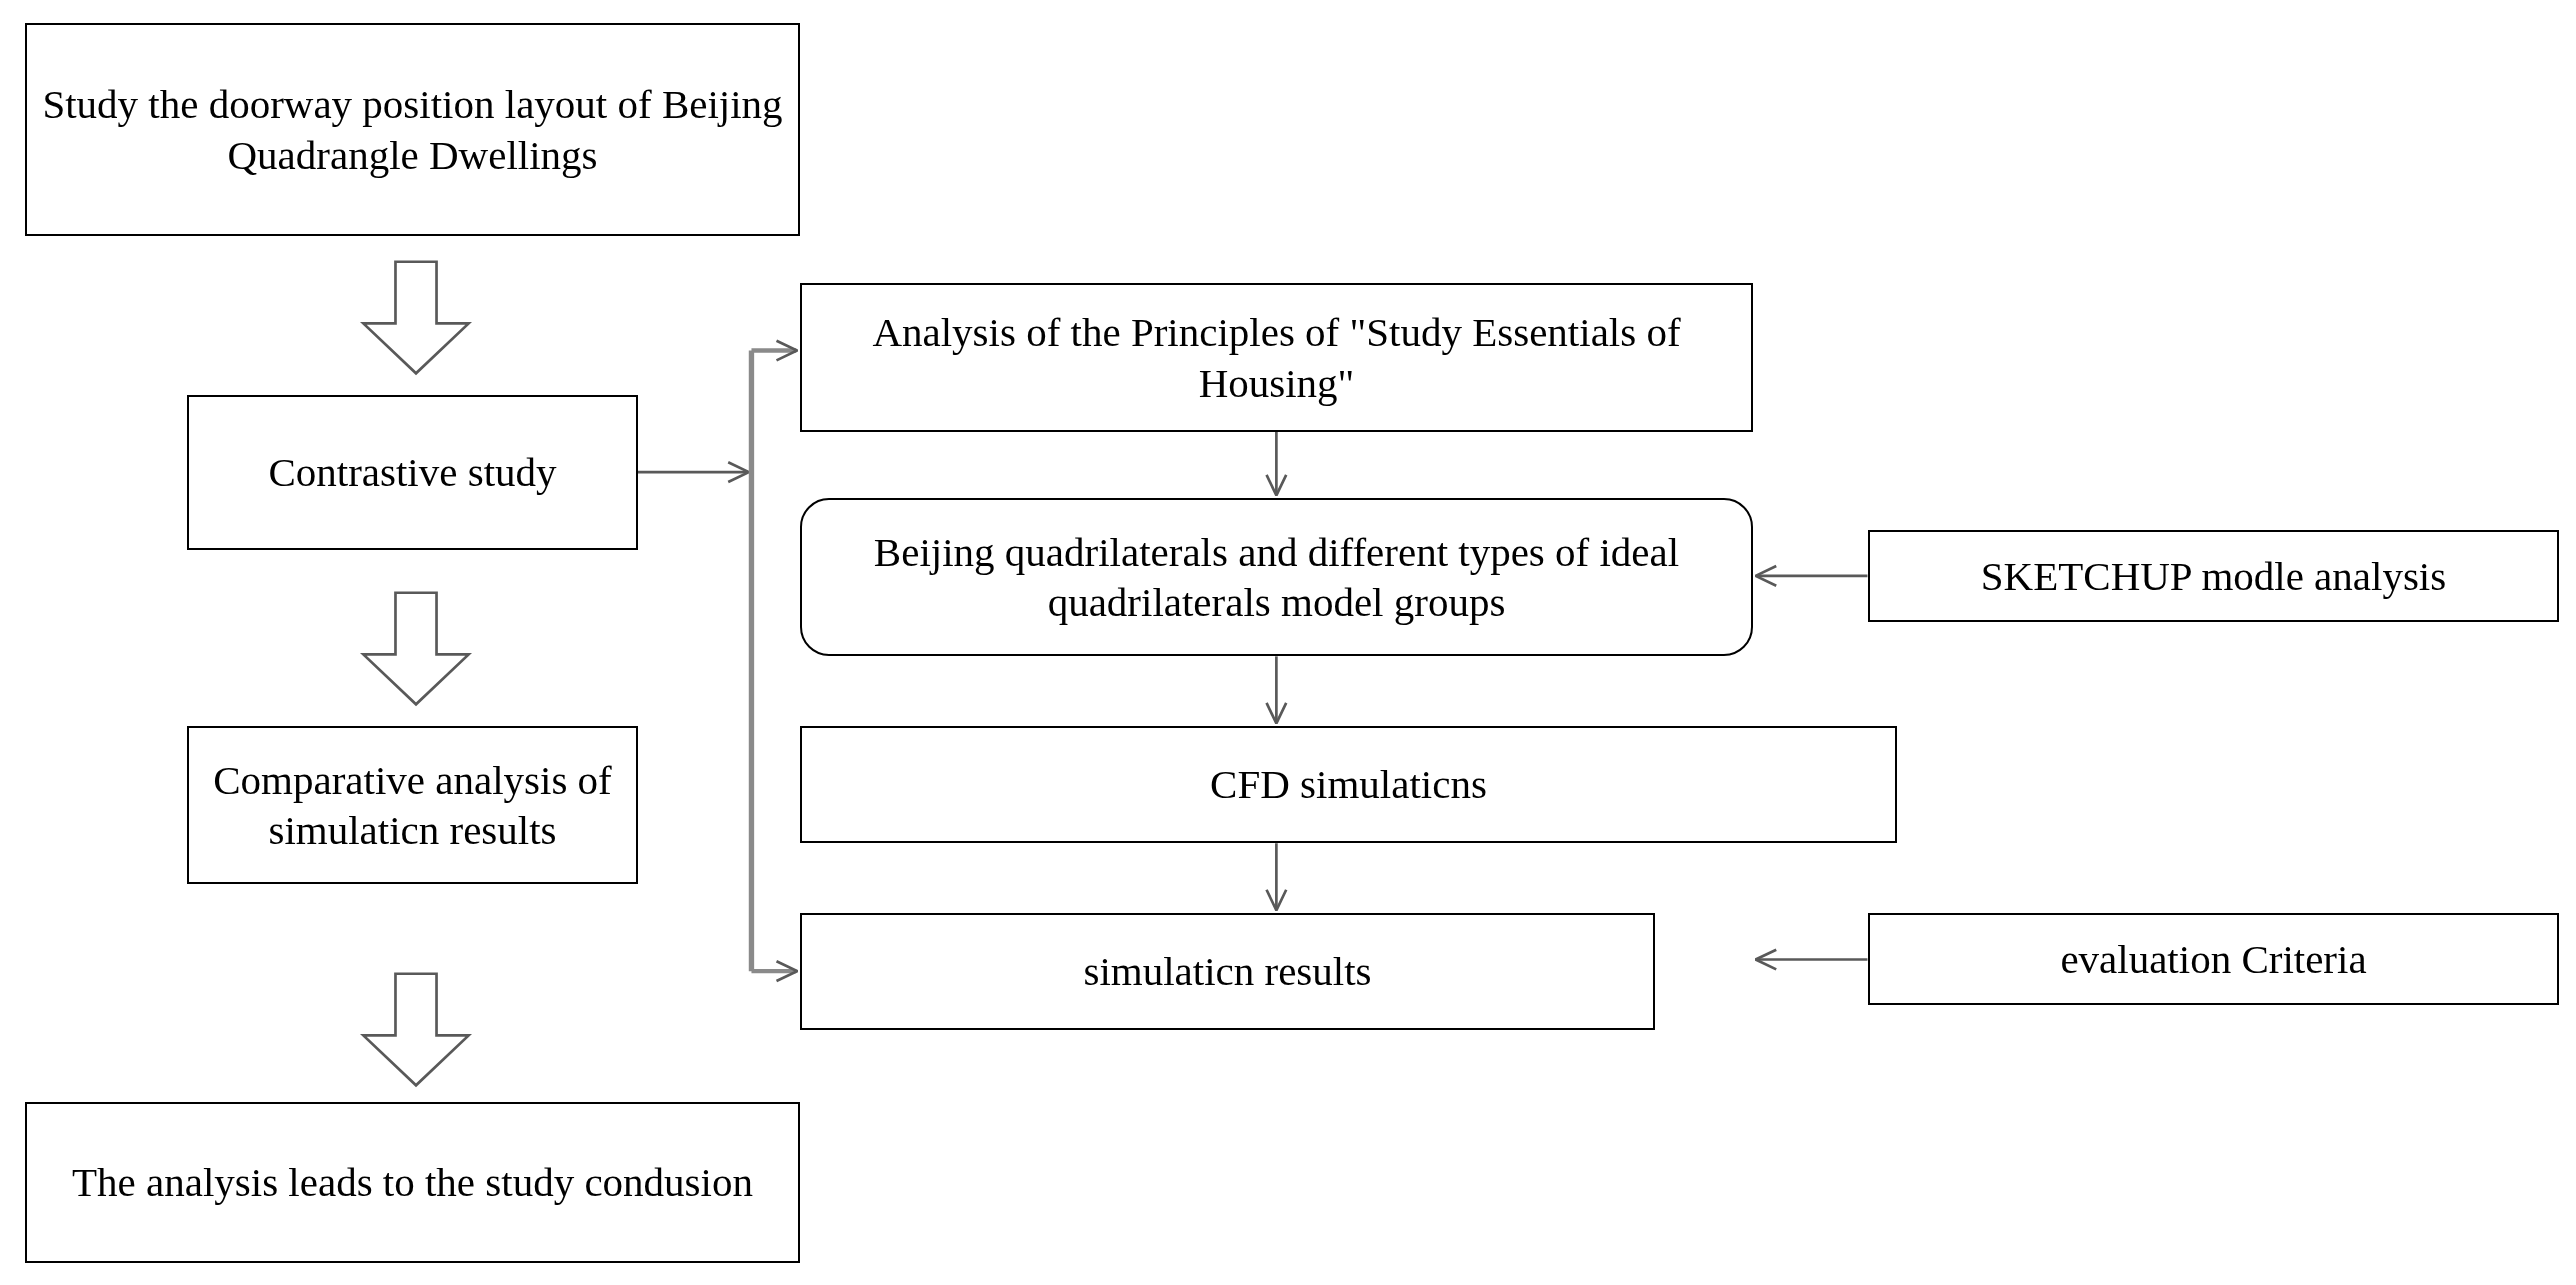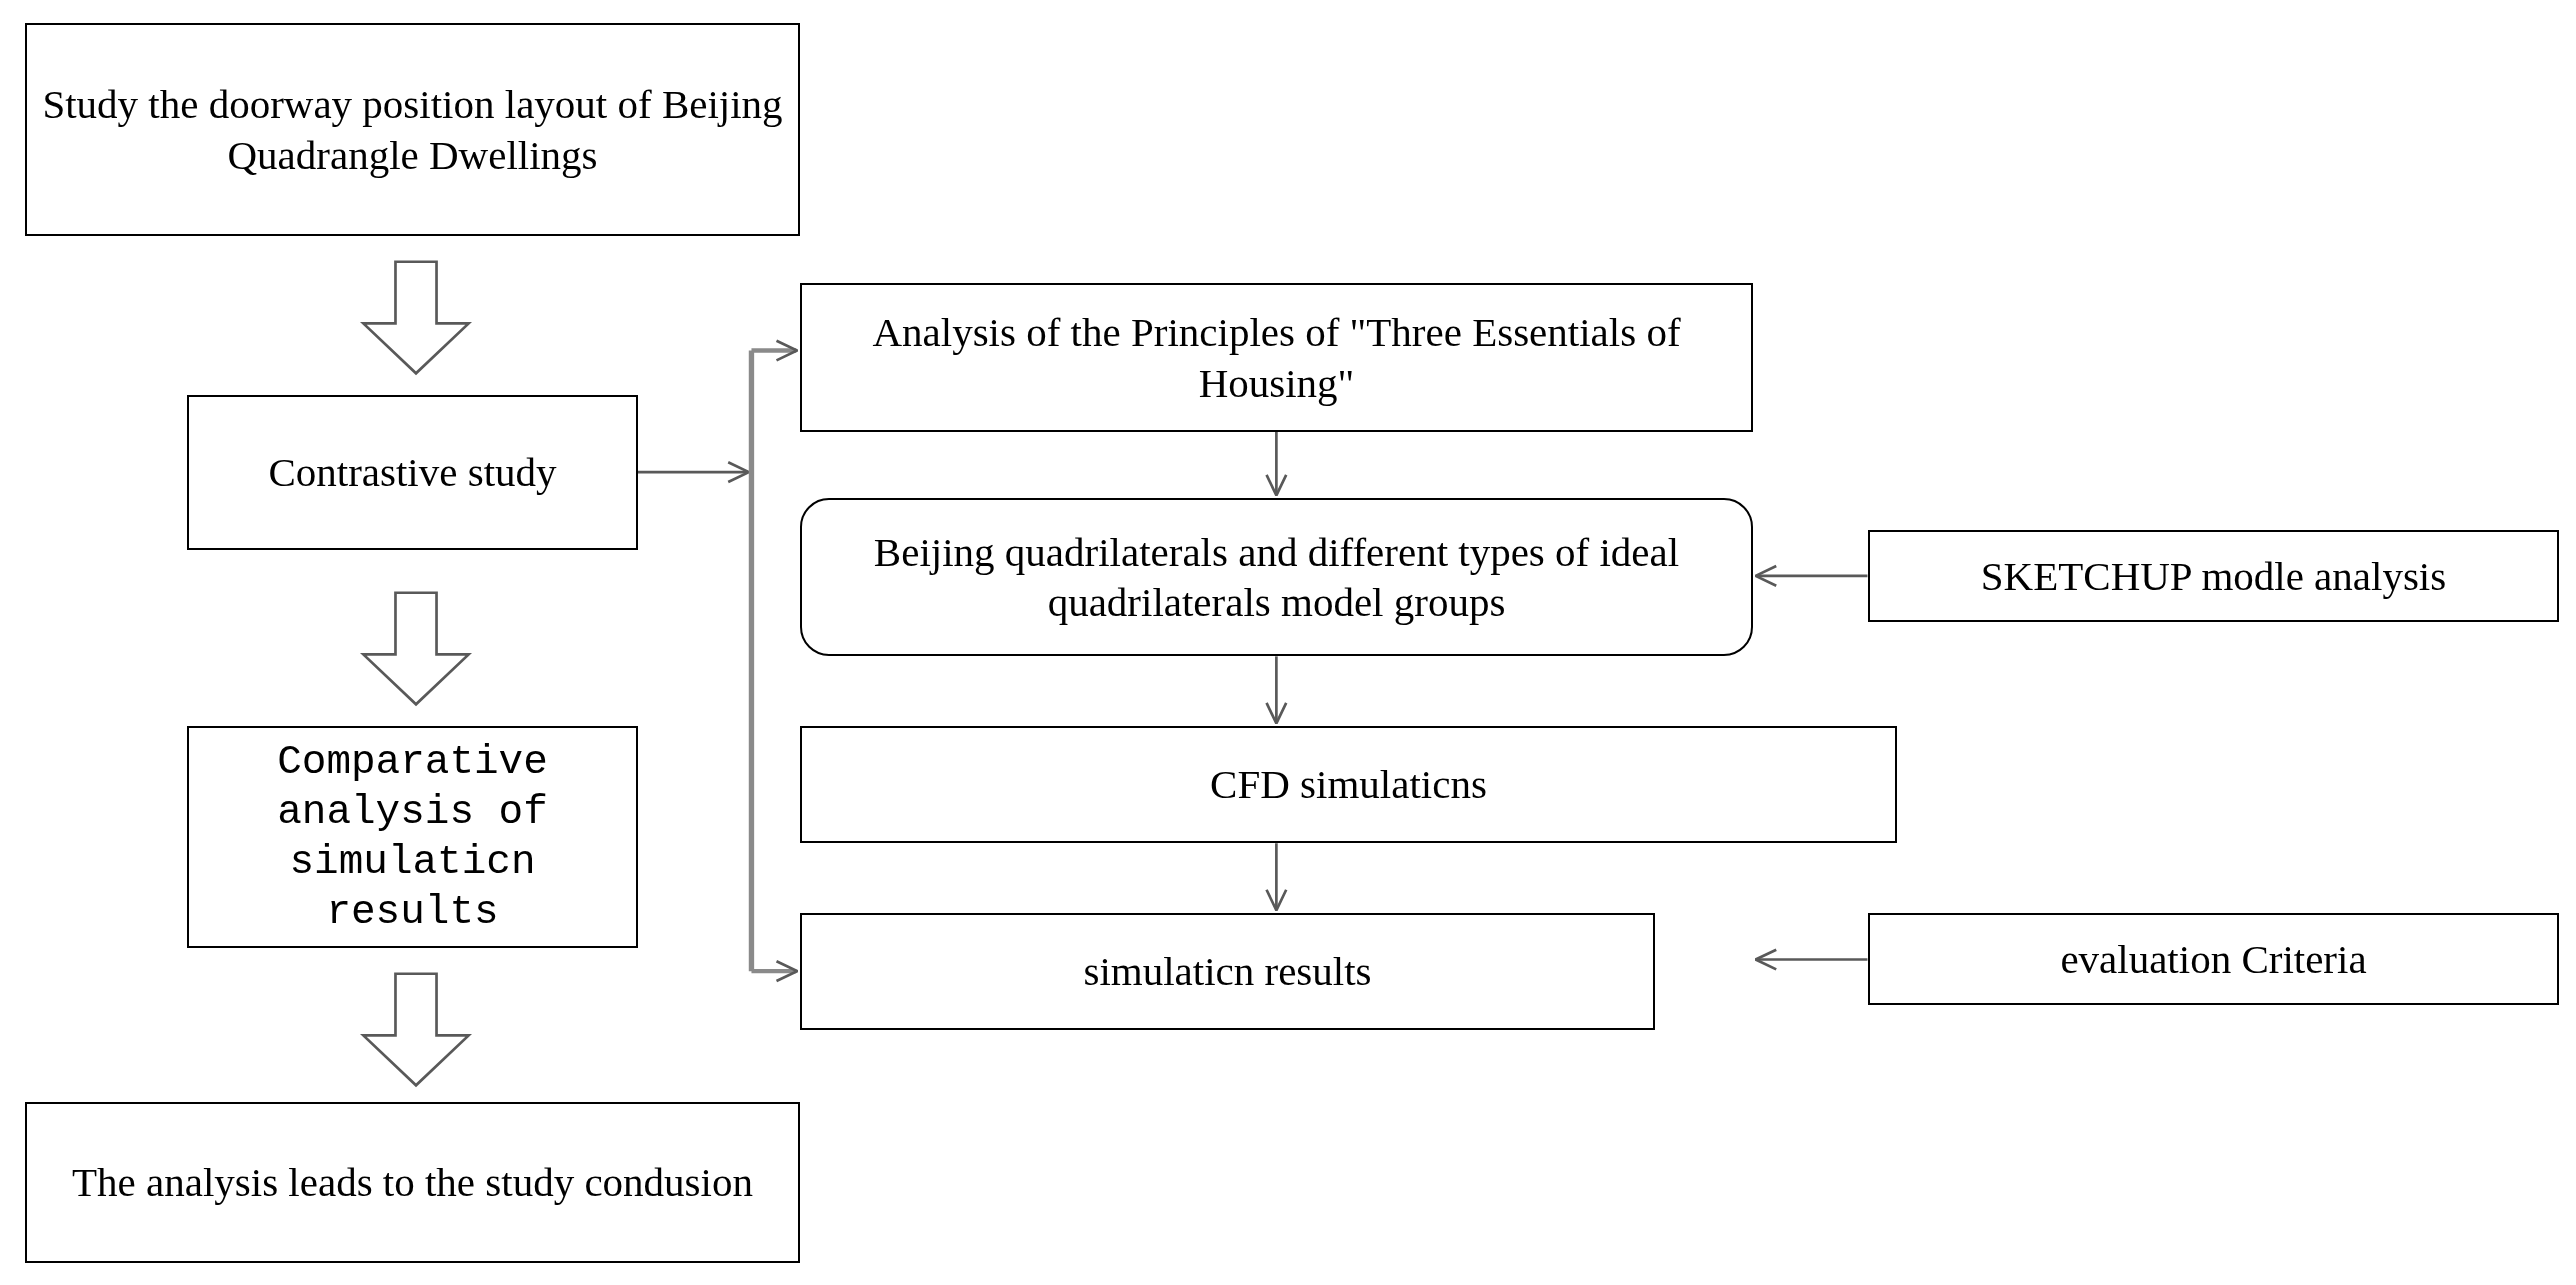--- a/index.html
+++ b/index.html
@@ -114,30 +114,30 @@
   </svg>
 
   <div class="box" style="left:187px; top:395px; width:451px; height:155px;">
     <span>Contrastive study</span>
   </div>
 
   <div class="box" style="left:25px; top:23px; width:775px; height:213px;">
     <span>Study the doorway position layout of Beijing Quadrangle Dwellings</span>
   </div>
 
-  <div class="box" style="left:187px; top:726px; width:451px; height:222px;font-family:Liberation Mono, monospace;">
+  <div class="box" style="left:187px; top:726px; width:451px; height:158px;">
     <span>Comparative analysis of simulaticn results</span>
   </div>
 
   <div class="box" style="left:25px; top:1102px; width:775px; height:161px;">
     <span>The analysis leads to the study condusion</span>
   </div>
 
   <div class="box" style="left:800px; top:283px; width:953px; height:149px;">
-    <span>Analysis of the Principles of "Three Essentials of Housing"</span>
+    <span>Analysis of the Principles of "Study Essentials of Housing"</span>
   </div>
 
   <div class="box" style="left:800px; top:498px; width:953px; height:158px;border-radius:29px;">
     <span>Beijing quadrilaterals and different types of ideal quadrilaterals model groups</span>
   </div>
 
   <div class="box" style="left:800px; top:726px; width:1097px; height:117px;">
     <span>CFD simulaticns</span>
   </div>
 

